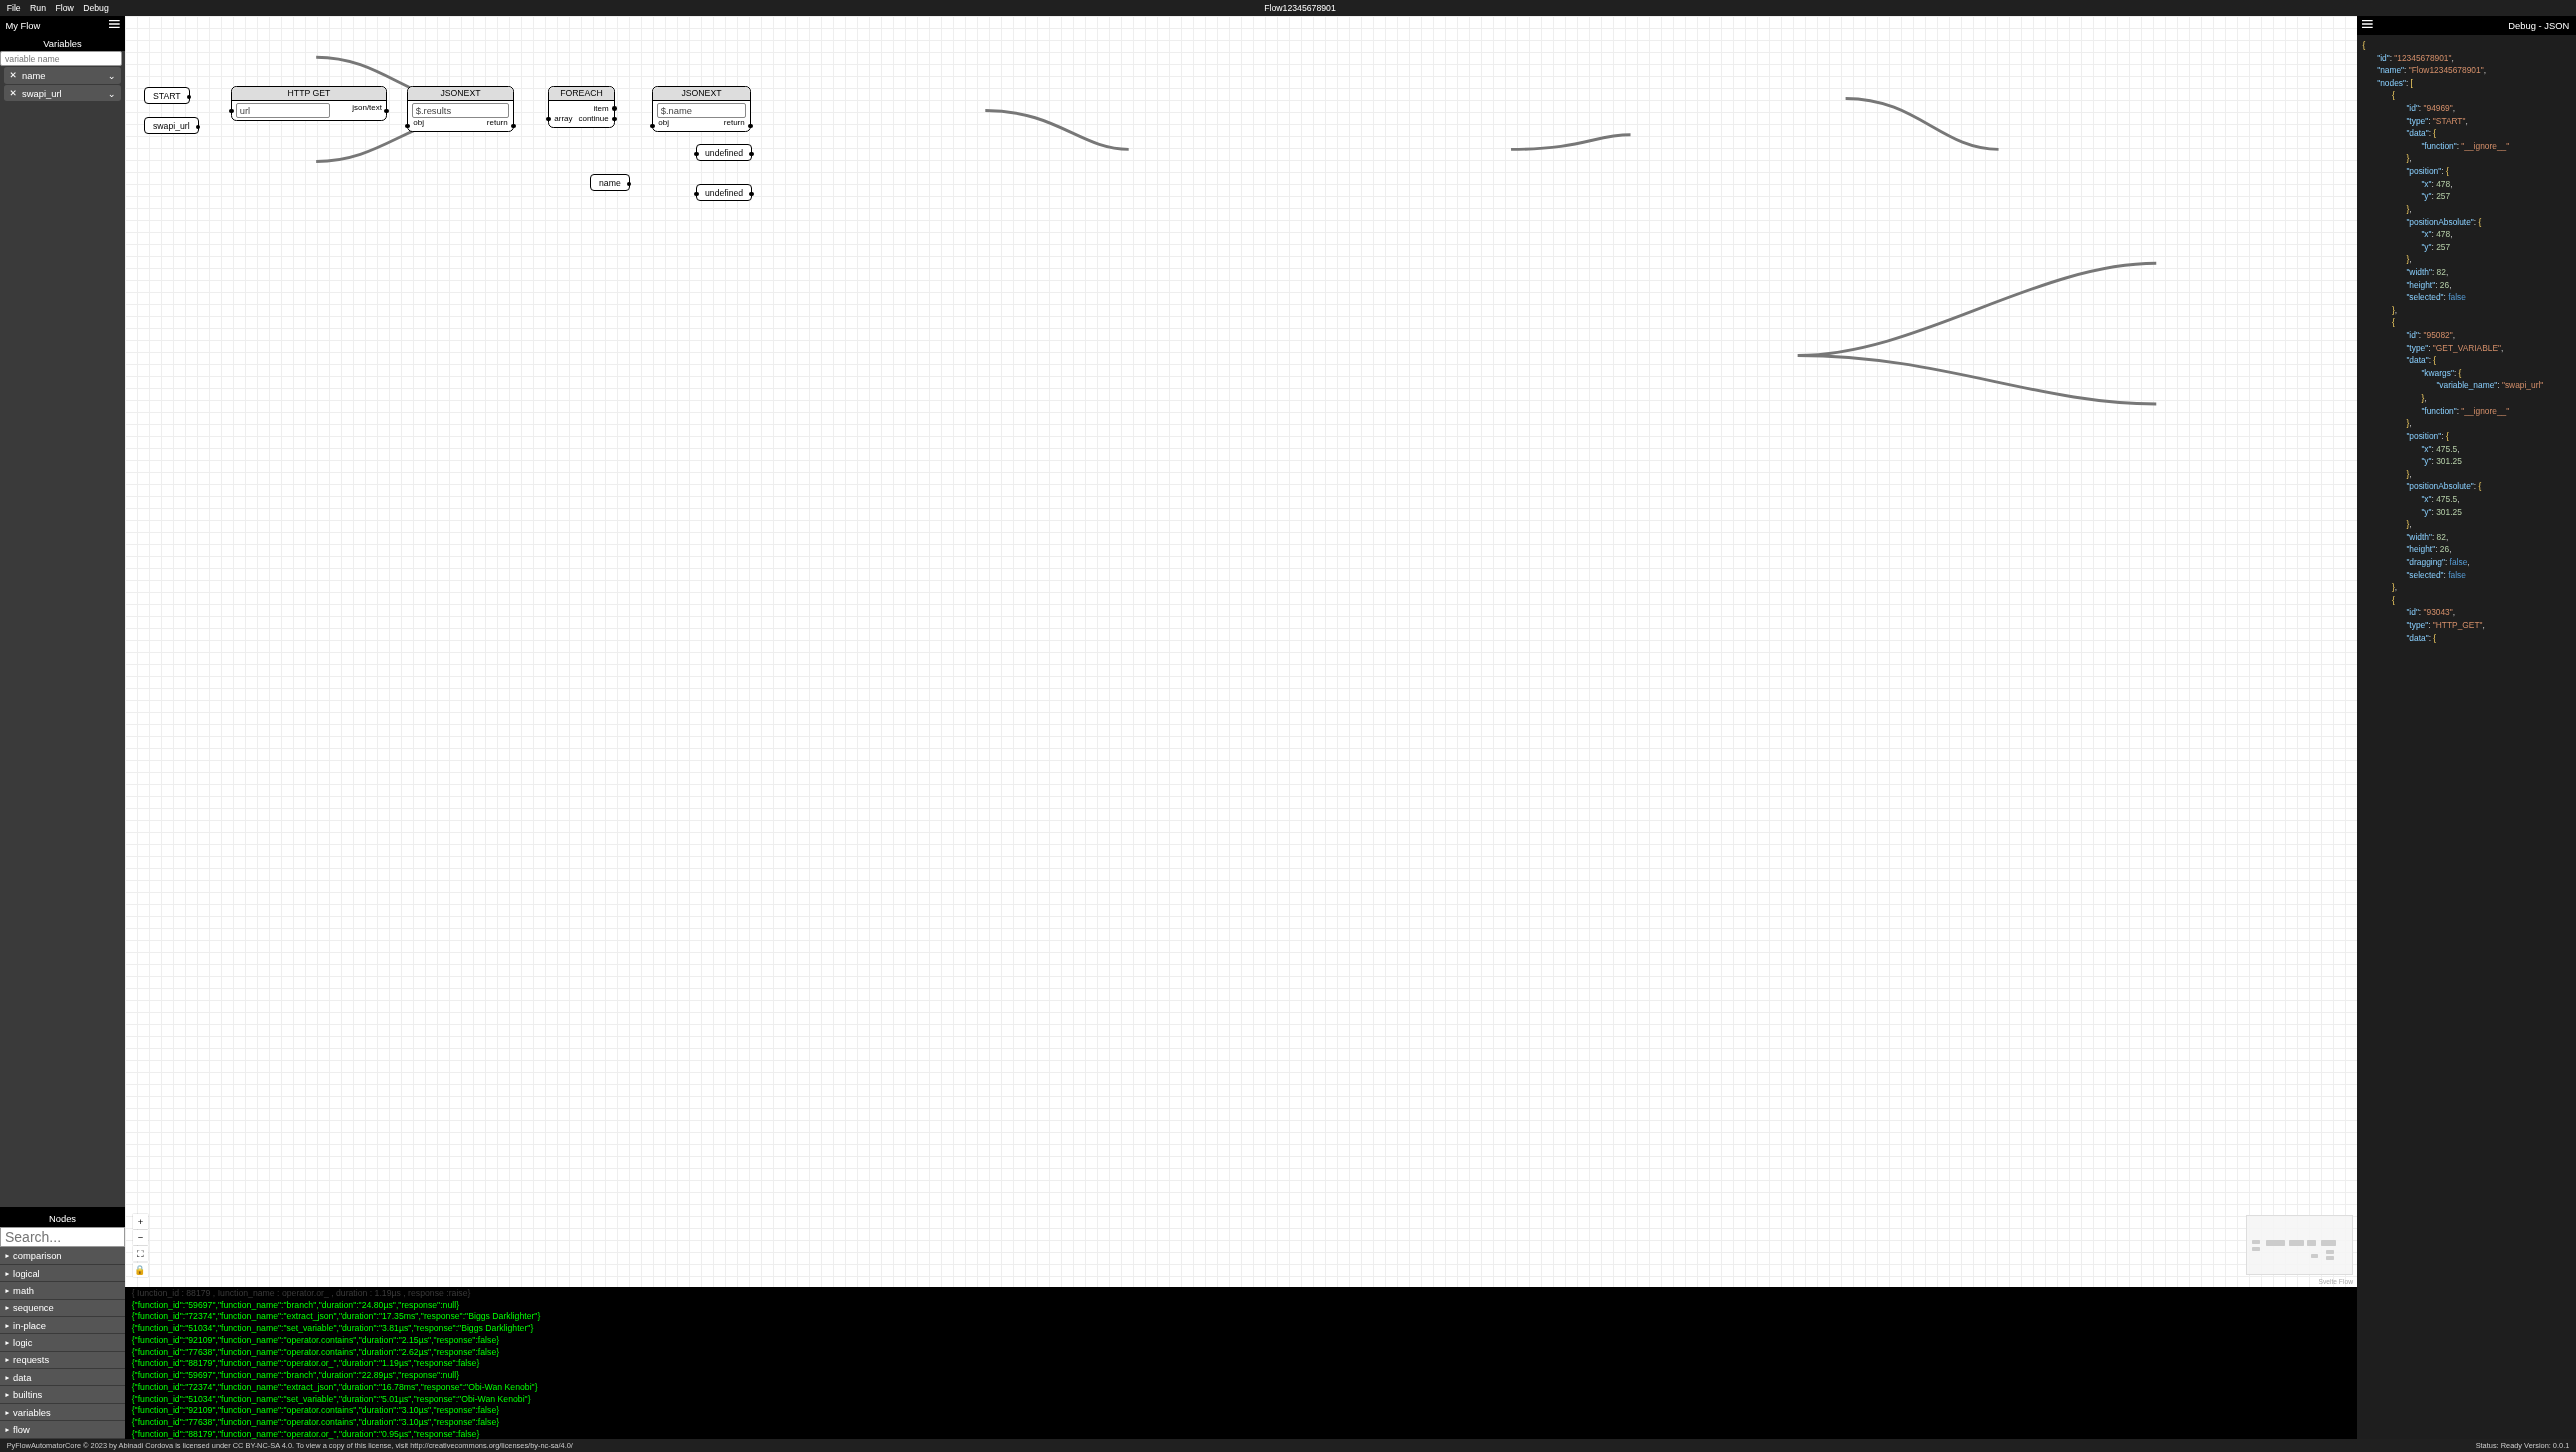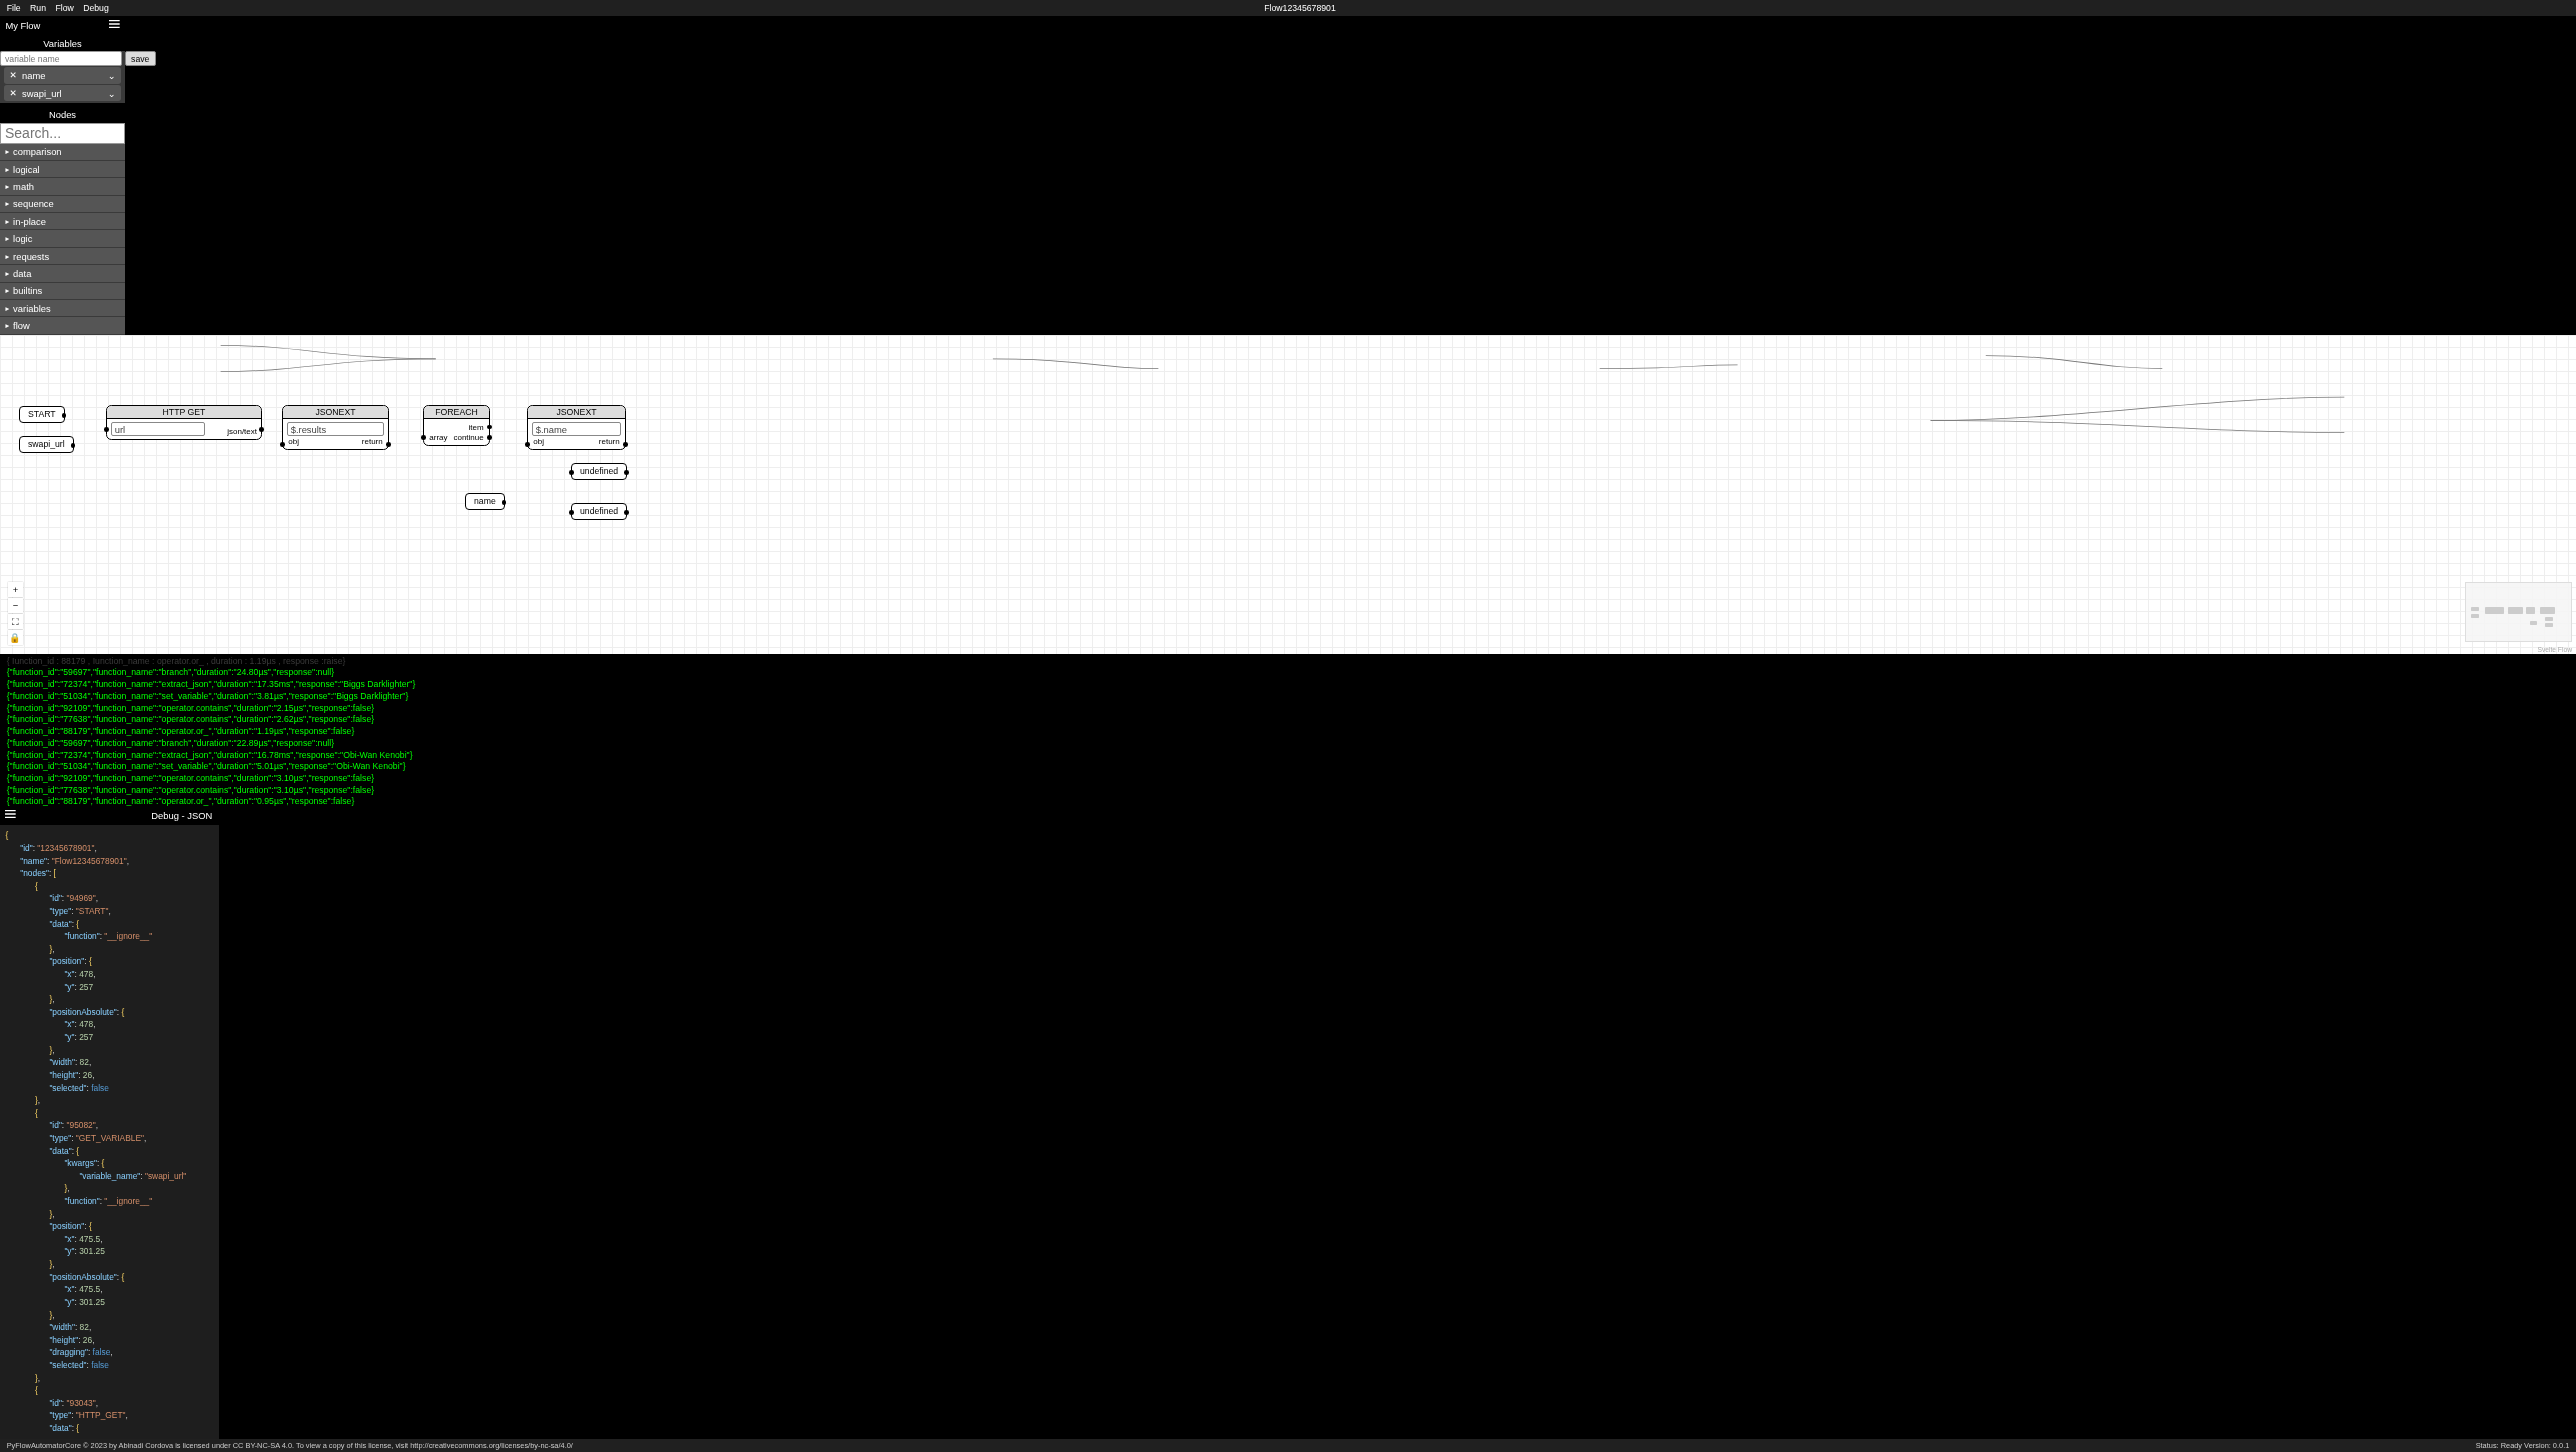--- a/index.html
+++ b/index.html
@@ -4,21 +4,21 @@
 <style>
 * { margin:0; padding:0; box-sizing:border-box; font-family: Arial, Helvetica, sans-serif; }
 html,body { width:100%; height:100%; background:#000; color:#fff; overflow:hidden; }
 
 
 .menubar { height:16px; background:#202020; display:flex; align-items:center; font-size:8.7px; position:relative; }
 .menubar .menu-items { display:flex; gap:9.4px; padding:0 6.7px; }
 .menubar .title { position:absolute; left:50%; transform:translateX(-50%);margin-left:12px; }
 
 
-.app { display:flex; height:calc(100% - 16px - 13.4px);flex-direction:column; }
+.app { display:flex; height:calc(100% - 16px - 13.4px); }
 .left-col { width:125px; background:#3a3a3a; display:flex; flex-direction:column; }
 .center-col { flex:1; display:flex; flex-direction:column; background:#fff; }
 .right-col { width:219px; background:#1e1e1e; display:flex; flex-direction:column; }
 
 
 .panel-header { background:#000; color:#fff; height:19px; display:flex; align-items:center; padding:0 5.4px; position:relative; font-size:9.4px; }
 .panel-header .hamb { position:absolute; right:5.4px; top:4px; cursor:pointer; }
 .section-title { background:#000; color:#fff; text-align:center; font-size:9.4px; padding:2.7px 0; }
 .var-input-row { display:flex; gap:2.7px; padding:0; background:#3a3a3a; }
 .var-input-row input { flex:1; background:#fff; border:0.7px solid #999; border-radius:2px; padding:1.3px 4px; font-size:8.7px; color:#888; }
@@ -156,21 +156,21 @@
       </div>
 
       <div class="small-node" style="left:19px; top:101px;">
         <span>swapi_url</span>
         <span class="dot" style="right:-2.7px; top:6.7px;"></span>
       </div>
 
       <div class="flow-node" style="left:106px; top:70px; width:156px;">
         <div class="title">HTTP GET</div>
         <div class="body">
-          <div style="display:flex; gap:4px; align-items:flex-end;">
+          <div style="display:flex; gap:4px; align-items:flex-start;">
             <input style="width: 94px;" value="url">
             <span style="flex:1"></span>
             <span>json/text</span>
           </div>
           <span class="dot" style="left:-2.7px; top:8px;"></span>
           <span class="dot" style="right:-2.7px; top:8px;"></span>
         </div>
       </div>
 
       <div class="flow-node" style="left:282px; top:70px; width:107px;">

